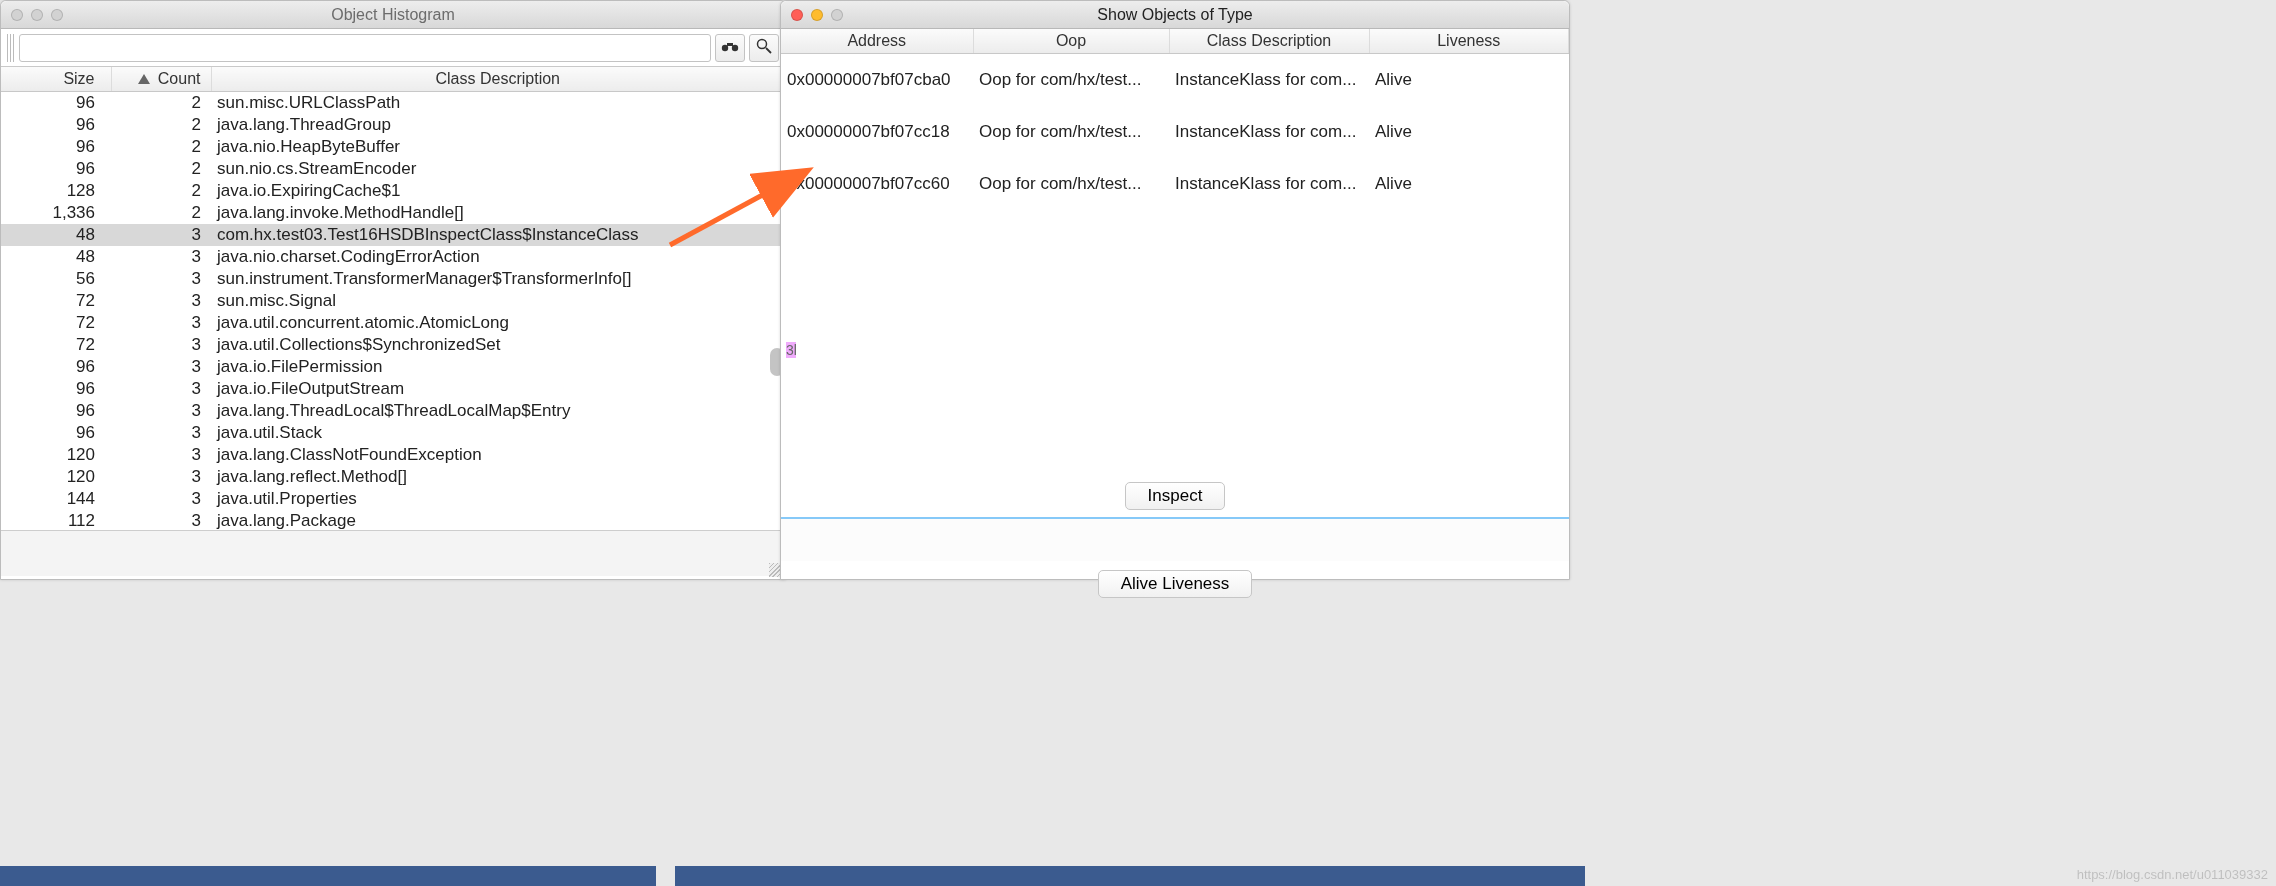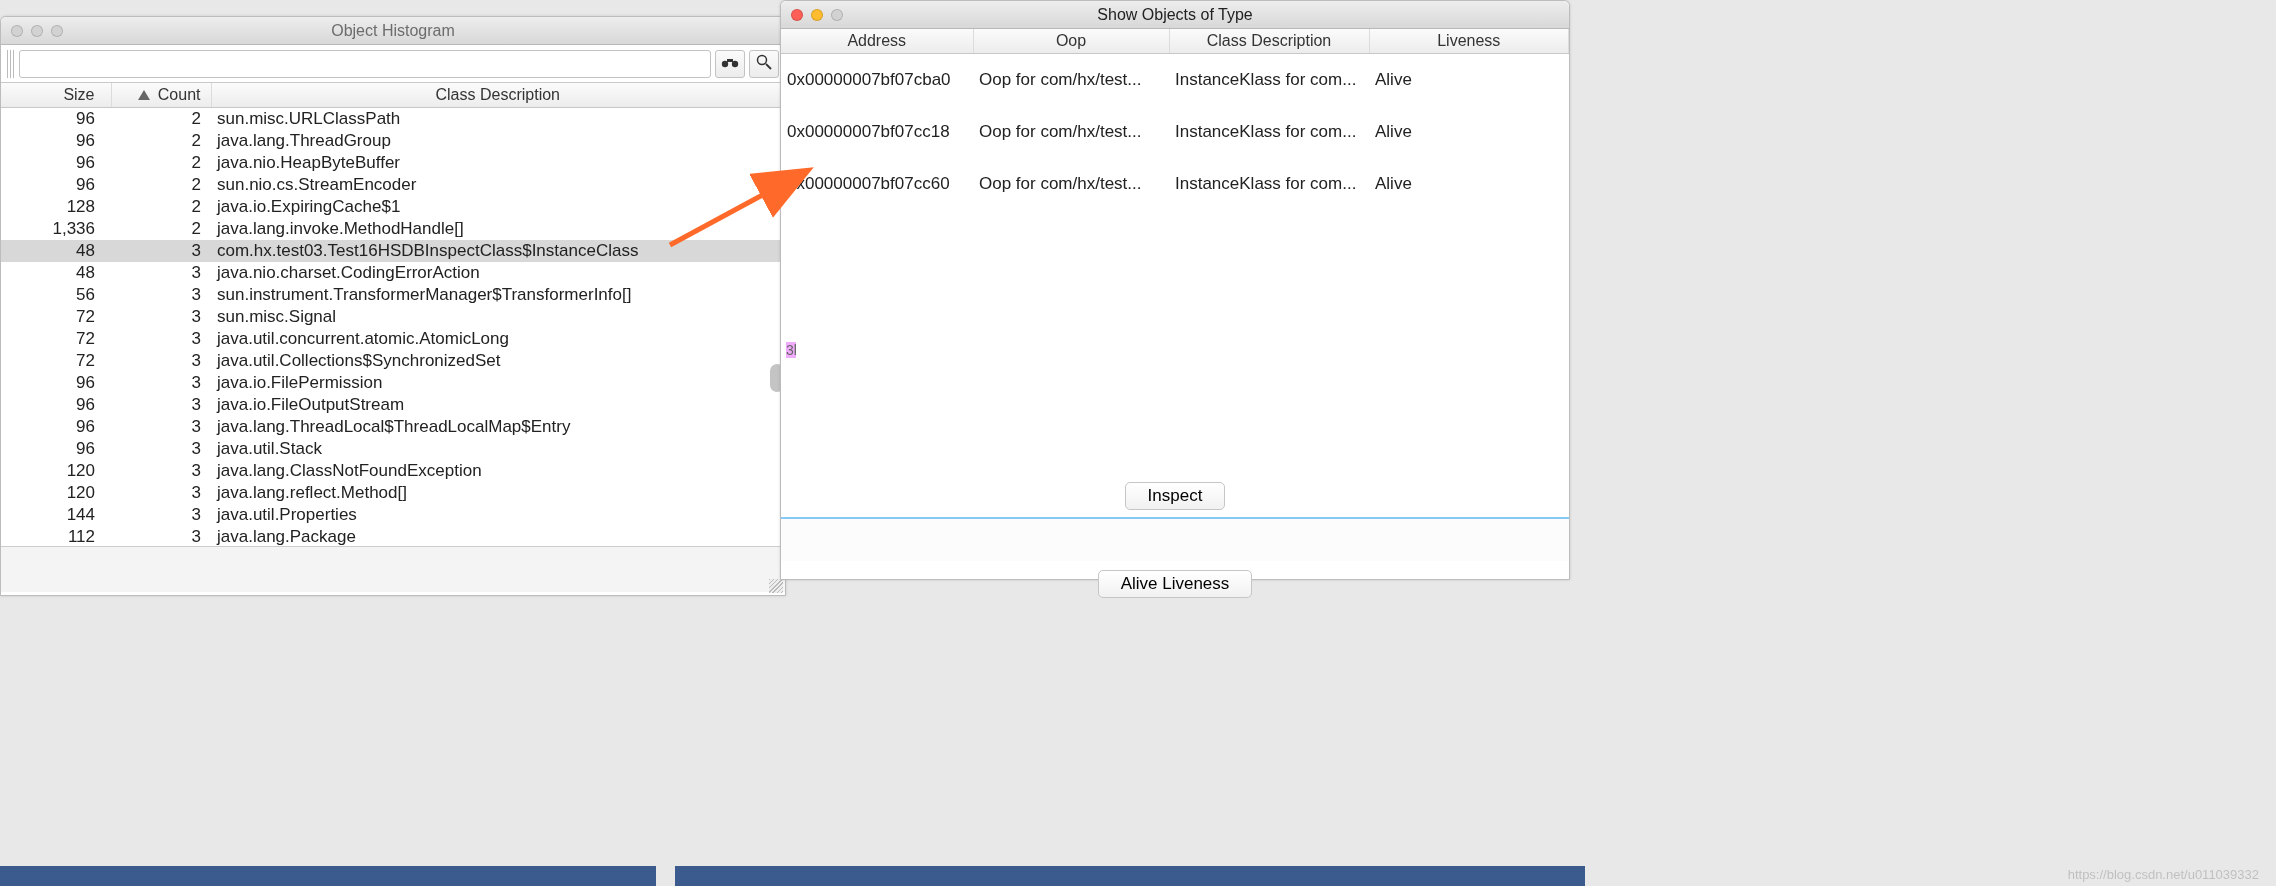--- a/index.html
+++ b/index.html
@@ -10,21 +10,21 @@
     width: 2276px;
     height: 886px;
     position: relative;
     overflow: hidden;
   }
 
   
   .window-left {
     position: absolute;
     left: 0;
-    top: 16px;
+    top: 0;
     width: 786px;
     height: 580px;
     background: #fff;
     border: 1px solid #bcbcbc;
     border-radius: 6px 6px 0 0;
     box-shadow: 0 0 3px rgba(0,0,0,0.15);
   }
   .titlebar-left {
     height: 28px;
     background: linear-gradient(#ededed,#d8d8d8);
@@ -226,21 +226,21 @@
     left: 0;
     bottom: 0;
     height: 20px;
     background: #3b5b8f;
   }
   .bottom-strip.left-strip { width: 656px; }
   .bottom-strip.right-strip { left: 675px; width: 910px; }
 
   .watermark {
     position: absolute;
-    right: 17px;
+    right: 8px;
     bottom: 4px;
     font-size: 13px;
     color: rgba(0,0,0,0.18);
   }
 
   
   .bg-slice {
     position: absolute;
     left: 786px;
     top: 342px;

